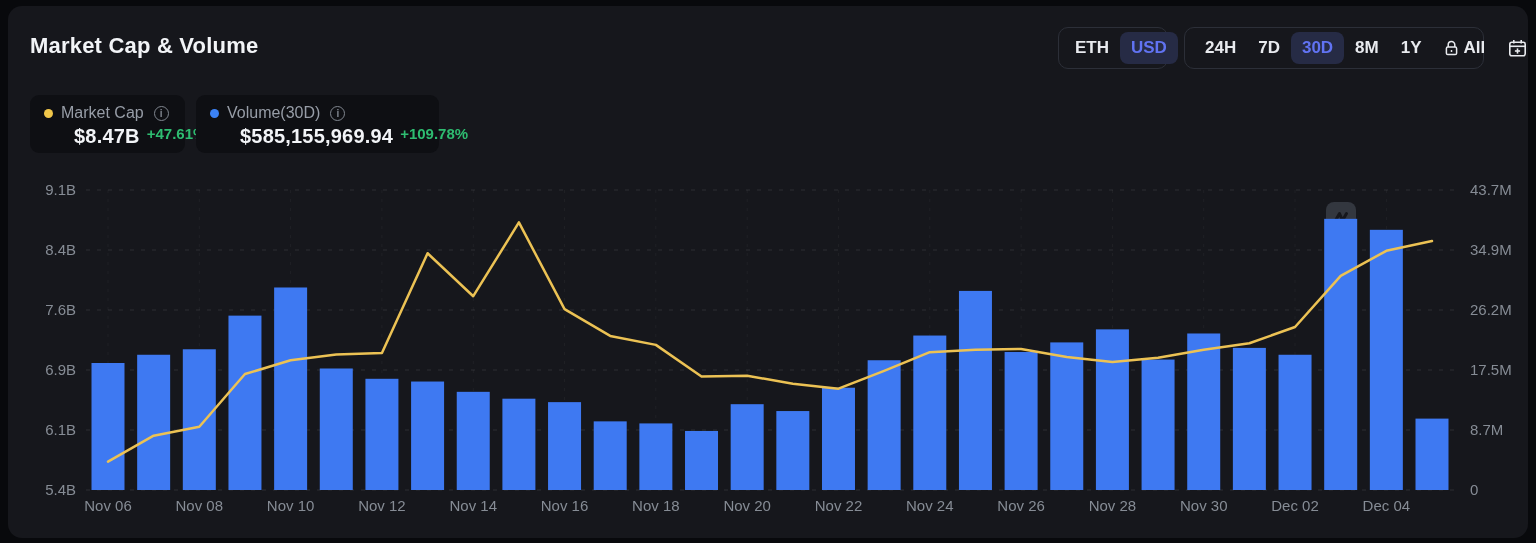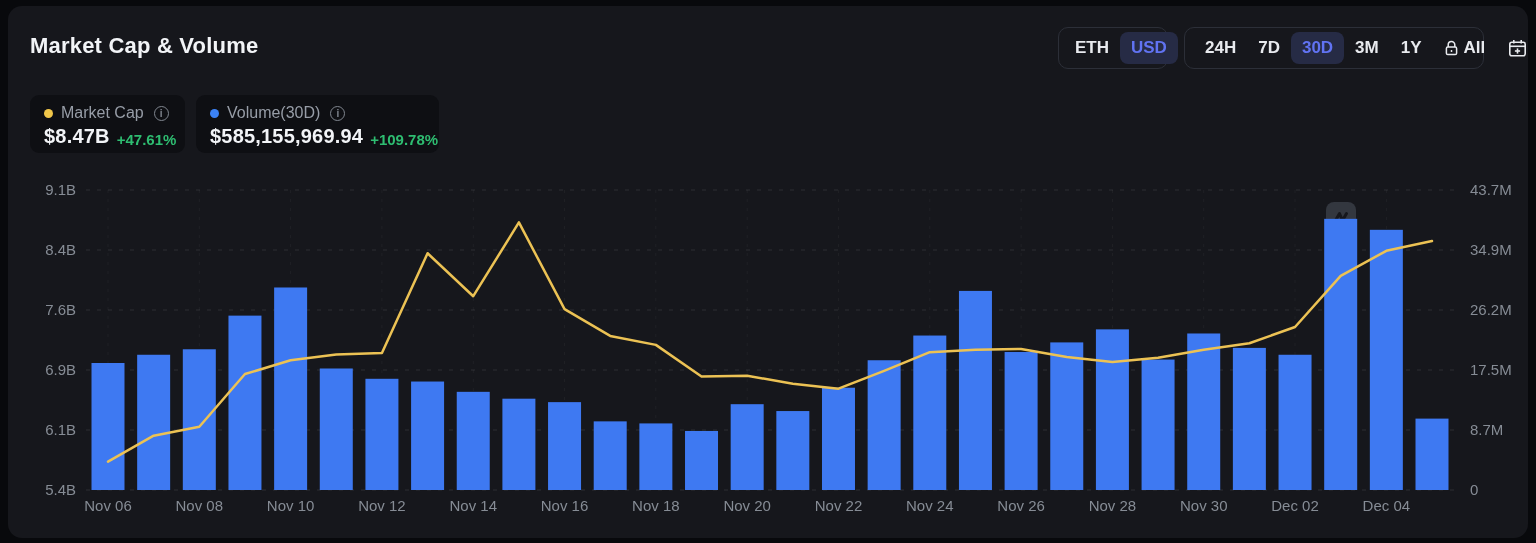--- a/index.html
+++ b/index.html
@@ -30,21 +30,21 @@
   
   .card{position:absolute; top:95px; height:58px; background:var(--card);
     border-radius:9px; padding:9px 14px 8px;}
   .card.mc{left:30px; width:155px;}
   .card.vol{left:196px; width:243px;}
   .card .row1{display:flex; align-items:center; gap:8px; font-size:16px; color:var(--muted);}
   .dot{width:9px; height:9px; border-radius:50%; flex:0 0 auto;}
   .info{width:15px; height:15px; border:1.4px solid #80868f; border-radius:50%;
     display:inline-flex; align-items:center; justify-content:center; font-size:10px;
     color:#80868f; font-weight:600; margin-left:2px;}
-  .card .row2{display:flex; align-items:flex-end; gap:7px; margin-top:3px;}
+  .card .row2{display:flex; align-items:flex-start; gap:7px; margin-top:3px;margin-left:30px;}
   .val{font-size:20px; font-weight:700; color:var(--text); letter-spacing:.2px;}
   .chg{font-size:15px; font-weight:700; color:var(--green);}
   
   #chart{position:absolute; left:0; top:0; width:1536px; height:543px; z-index:2;}
   .watermark{position:absolute; left:1326px; top:202px; z-index:1; display:flex;
     align-items:center; gap:9px;}
   .wm-logo{width:30px; height:30px; background:#33373f; border-radius:8px;
     display:flex; align-items:center; justify-content:center;}
   .wm-text{font-size:27px; font-weight:700; letter-spacing:5px; color:#23262d;
     -webkit-text-stroke:1.6px var(--wm);}
@@ -59,21 +59,21 @@
 
 <div class="group currency">
   <div class="tbtn">ETH</div>
   <div class="tbtn selected">USD</div>
 </div>
 
 <div class="group ranges">
   <div class="tbtn">24H</div>
   <div class="tbtn">7D</div>
   <div class="tbtn selected">30D</div>
-  <div class="tbtn">3M</div>
+  <div class="tbtn">8M</div>
   <div class="tbtn">1Y</div>
   <div class="tbtn">
     <span>
         <svg width="15" height="17" viewBox="0 0 15 17" fill="none" stroke="#e8eaee" stroke-width="1.5">
           <path d="M4.2 7V4.8a3.3 3.3 0 0 1 6.6 0V7"></path>
           <rect x="2.4" y="7" width="10.2" height="7.6" rx="1.4"></rect>
           <line x1="7.5" y1="10" x2="7.5" y2="12"></line>
         </svg>
       </span>
     <span>All</span>

